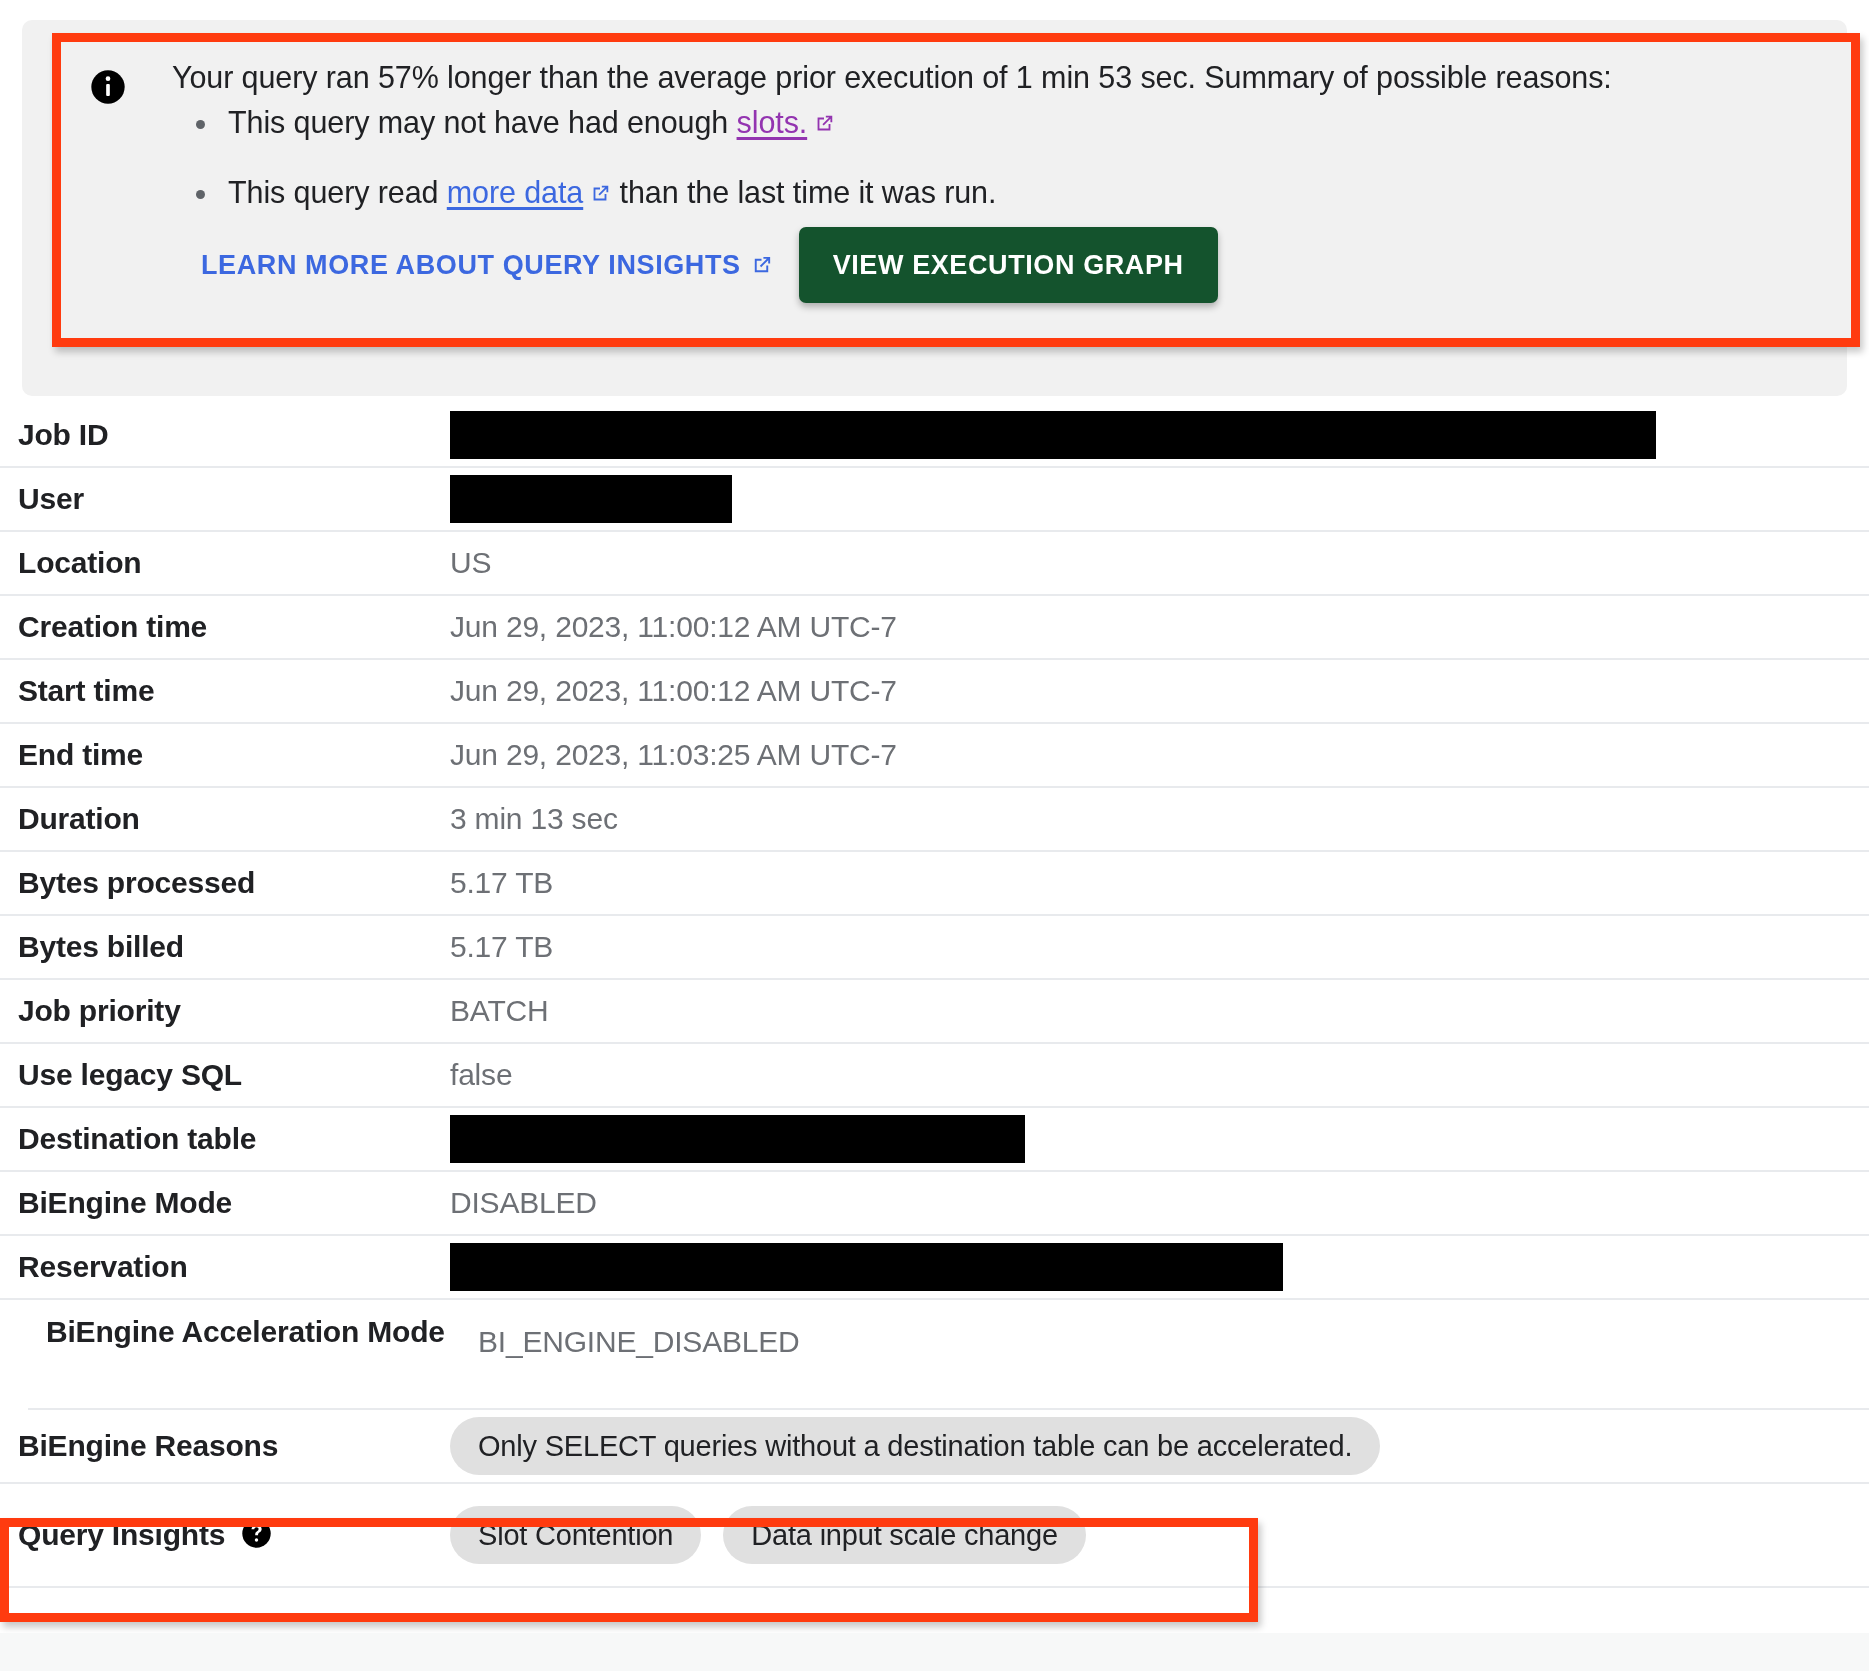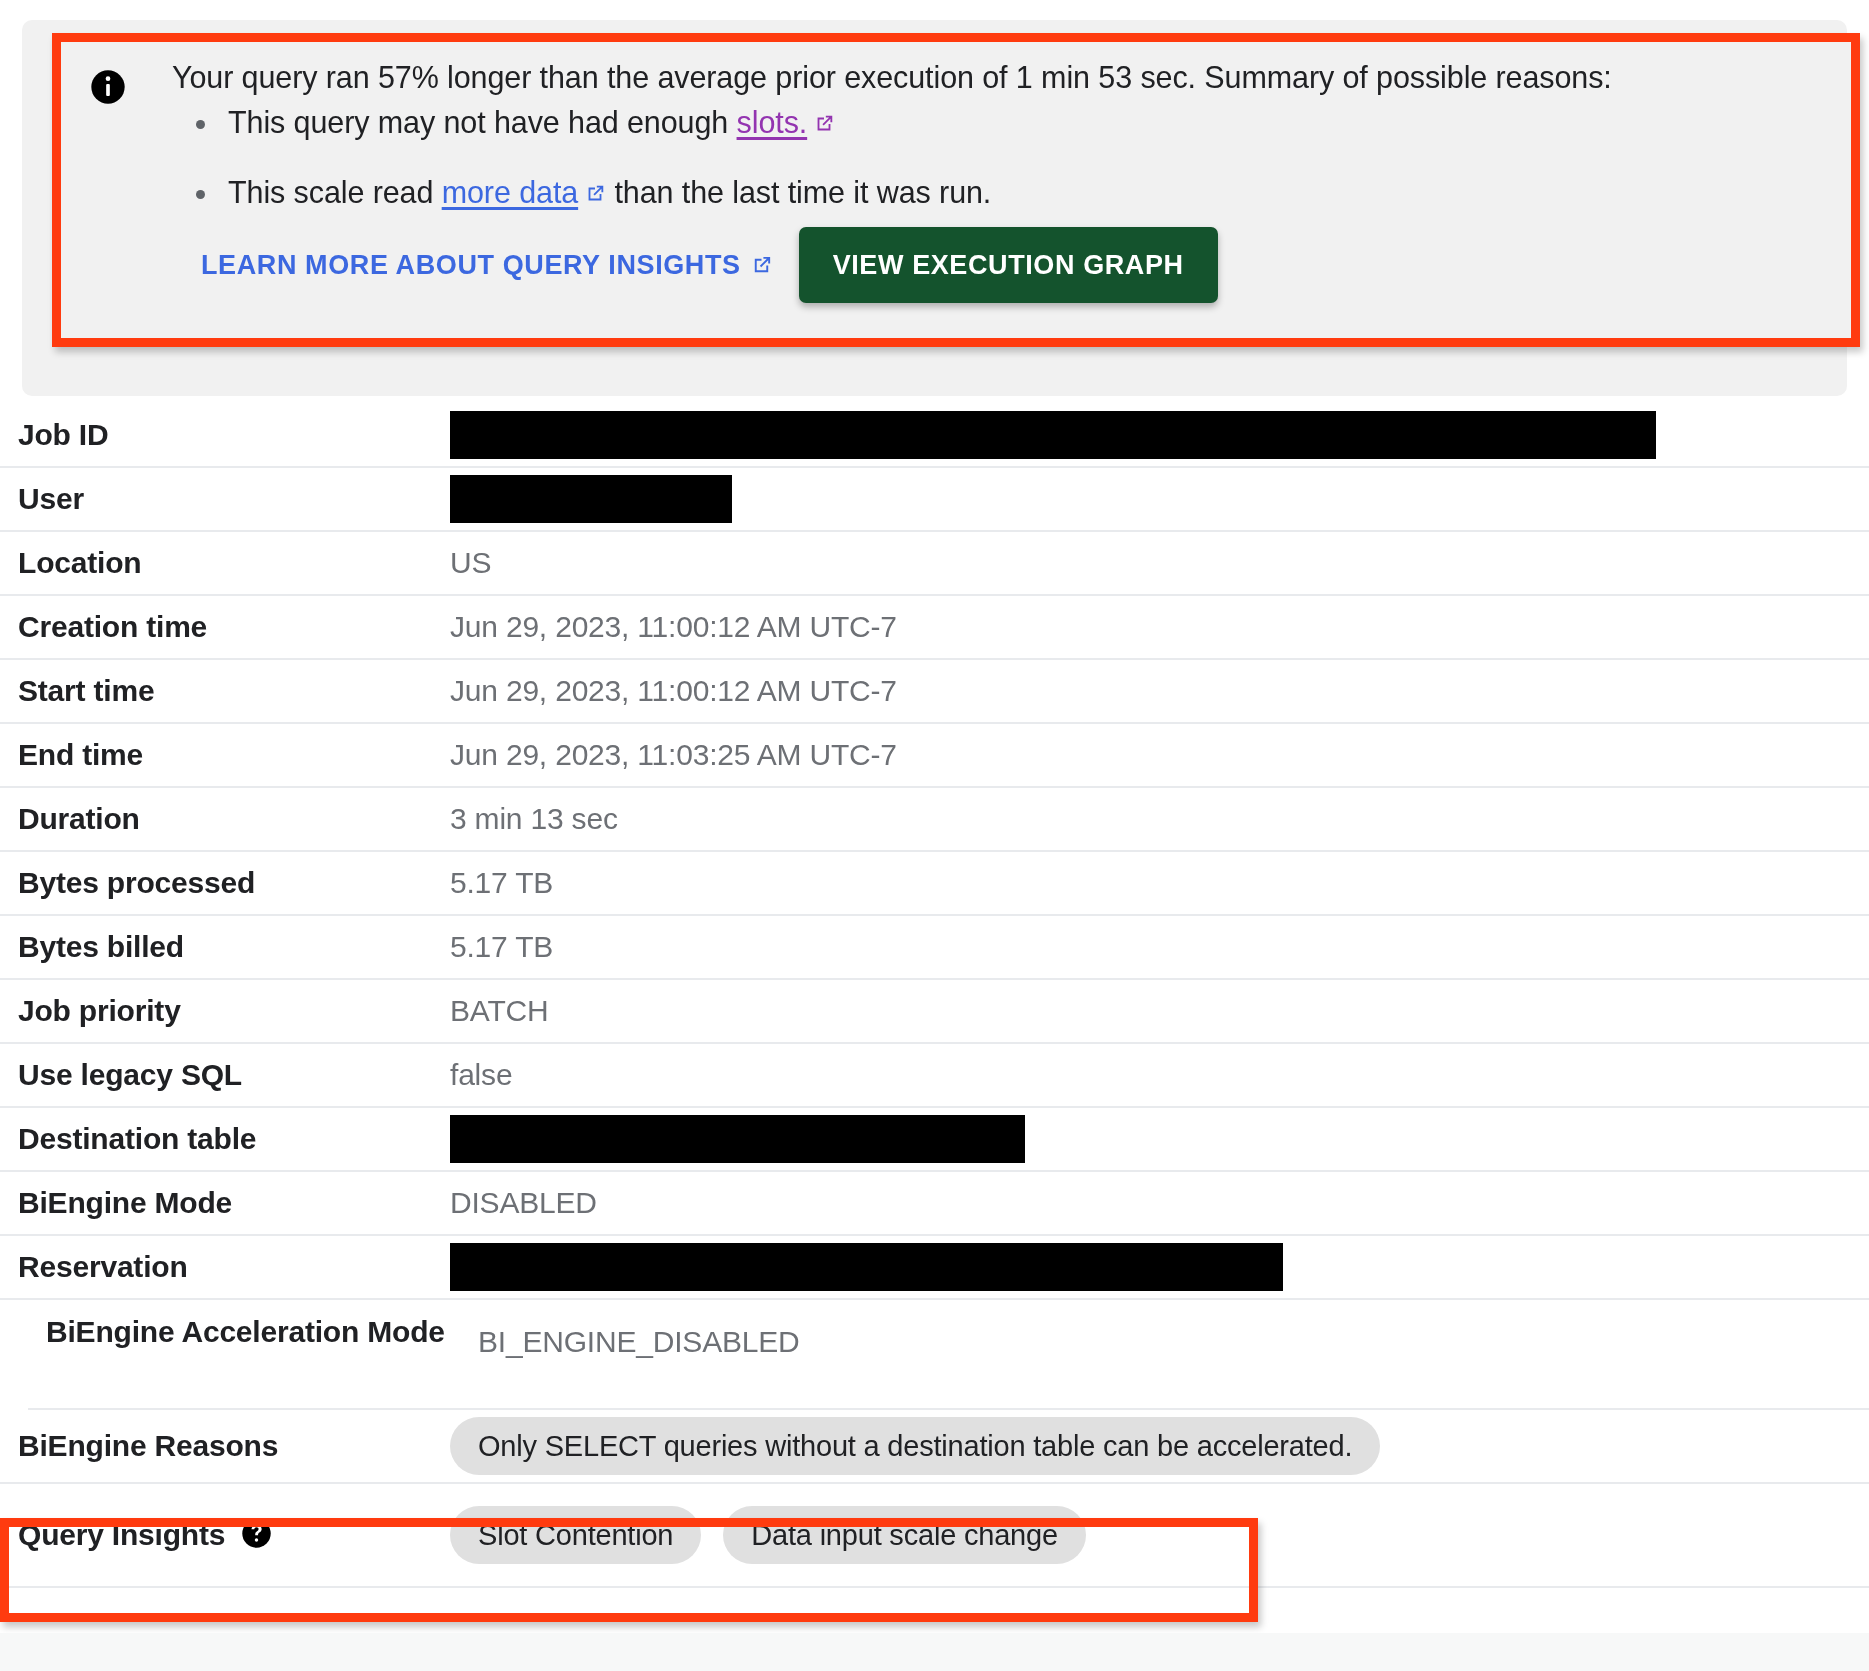--- a/index.html
+++ b/index.html
@@ -252,21 +252,21 @@
     <div id="insight-headline">Your query ran 57% longer than the average prior execution of 1 min 53 sec. Summary of possible reasons:</div>
 
     <ul id="insight-list">
       <li>
         <span>This query may not have had enough </span><a class="lnk visited" href="#">slots.</a><span class="ext-ico"><svg viewBox="0 0 24 24" aria-hidden="true">
             <path d="M5 5h7v2H7v10h10v-5h2v7H5V5z" fill="#9334b0"></path>
             <path d="M14 3h7v7h-2V6.4l-7.3 7.3-1.4-1.4L17.6 5H14V3z" fill="#9334b0"></path>
           </svg></span><span></span>
       </li>
       <li>
-        <span>This scale read </span><a class="lnk unvisited" href="#">more data</a><span class="ext-ico"><svg viewBox="0 0 24 24" aria-hidden="true">
+        <span>This query read </span><a class="lnk unvisited" href="#">more data</a><span class="ext-ico"><svg viewBox="0 0 24 24" aria-hidden="true">
             <path d="M5 5h7v2H7v10h10v-5h2v7H5V5z" fill="#3c68e0"></path>
             <path d="M14 3h7v7h-2V6.4l-7.3 7.3-1.4-1.4L17.6 5H14V3z" fill="#3c68e0"></path>
           </svg></span><span> than the last time it was run.</span>
       </li>
     </ul>
 
     <div id="insight-actions">
       <a id="learn-more-link" href="#">
           <span>LEARN MORE ABOUT QUERY INSIGHTS</span>
           <span class="ext-ico">

